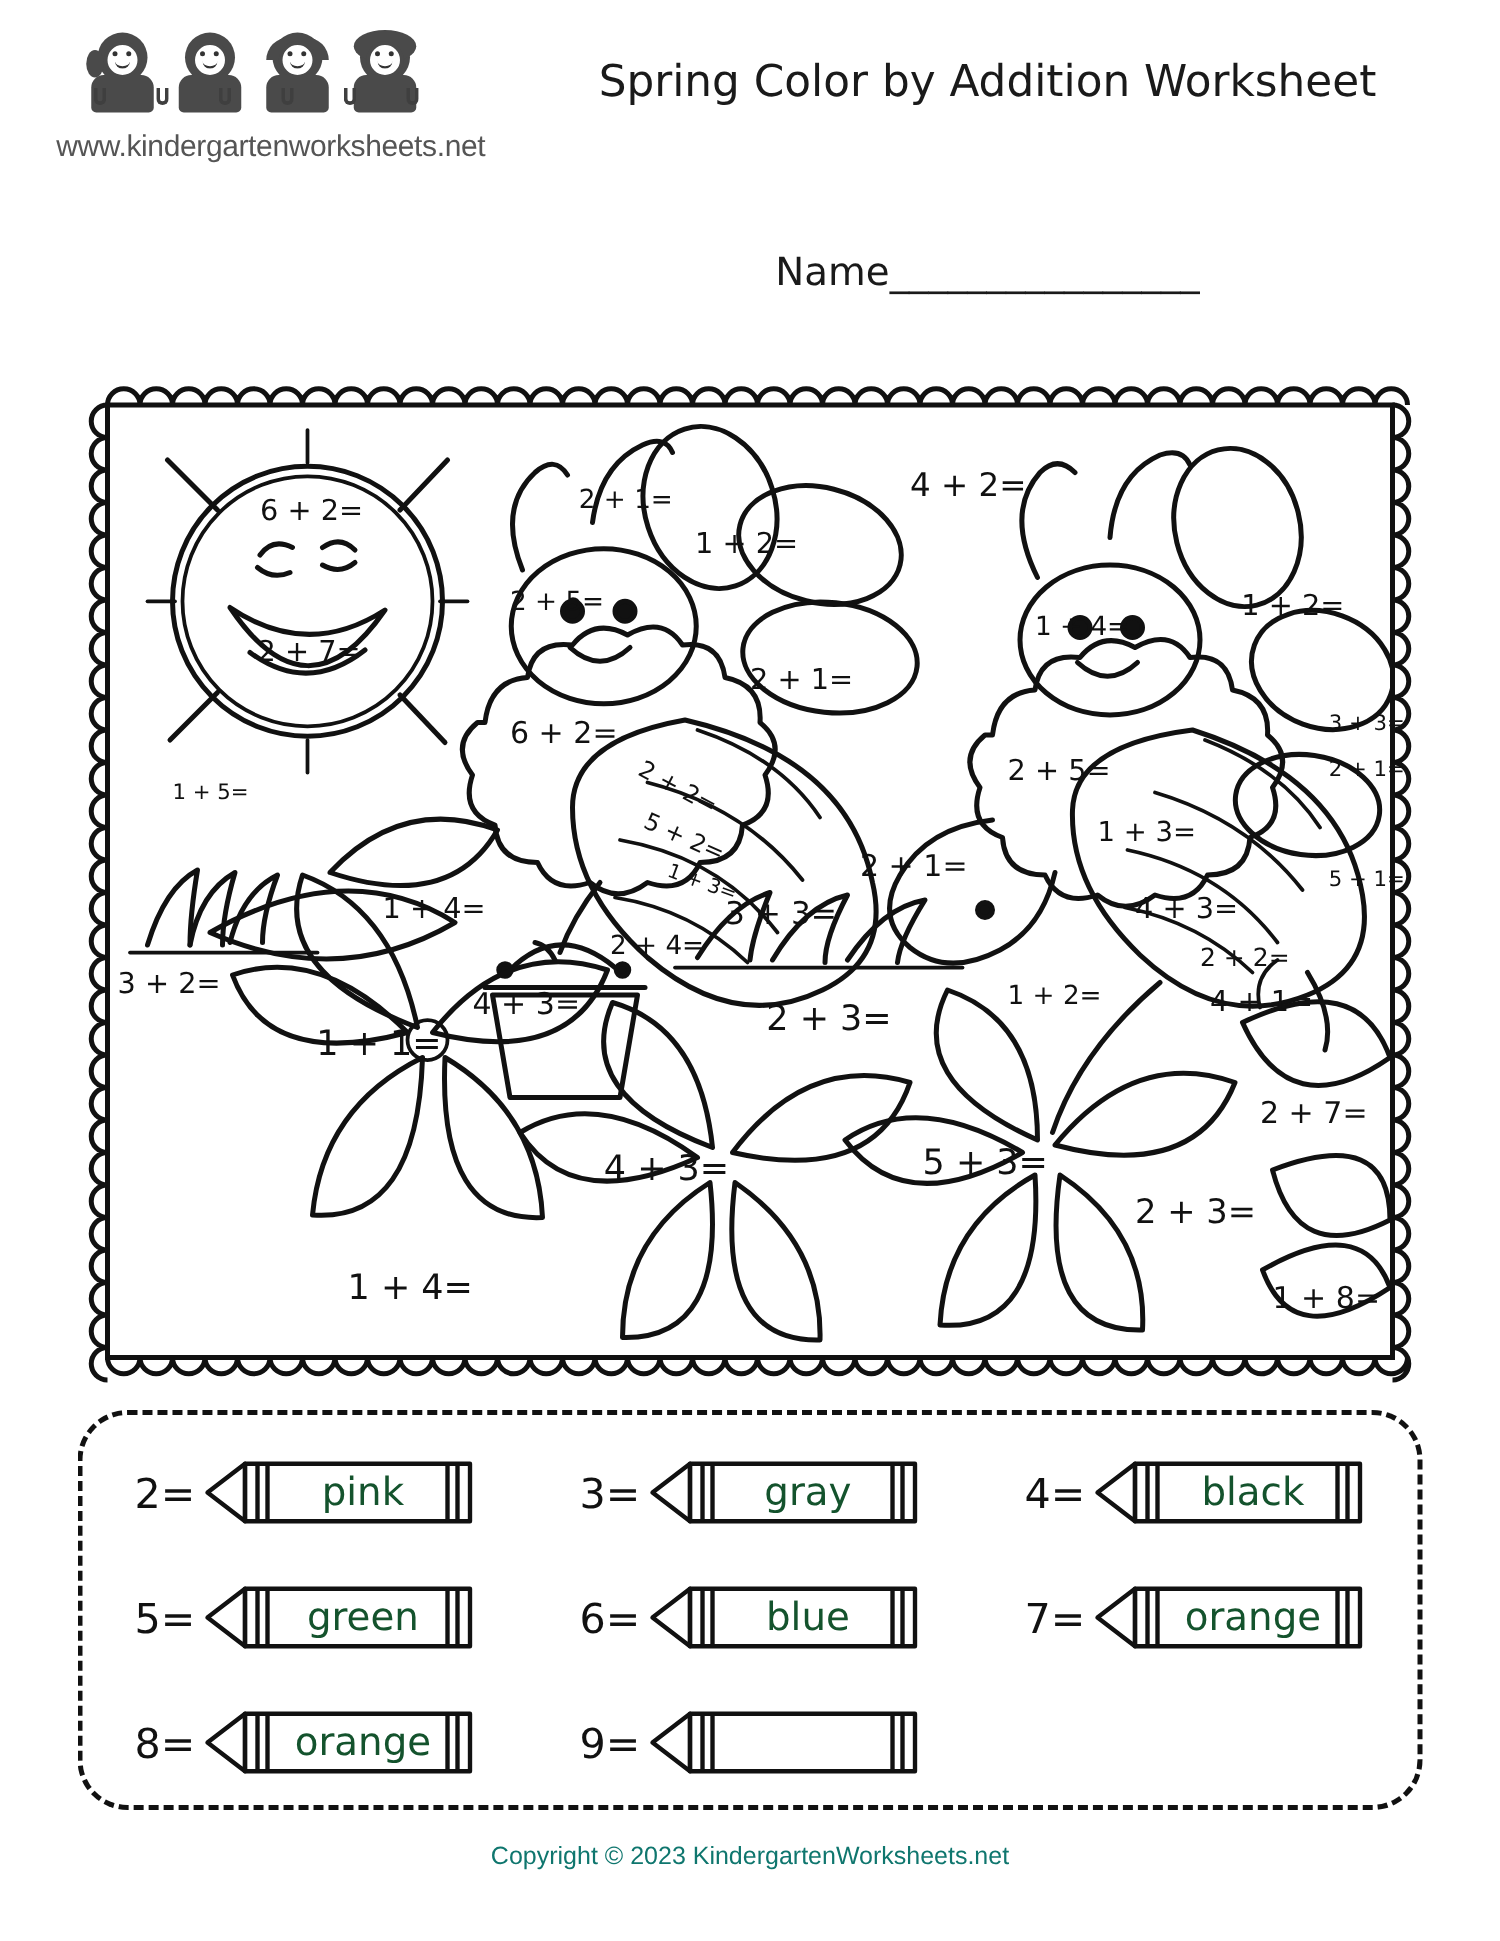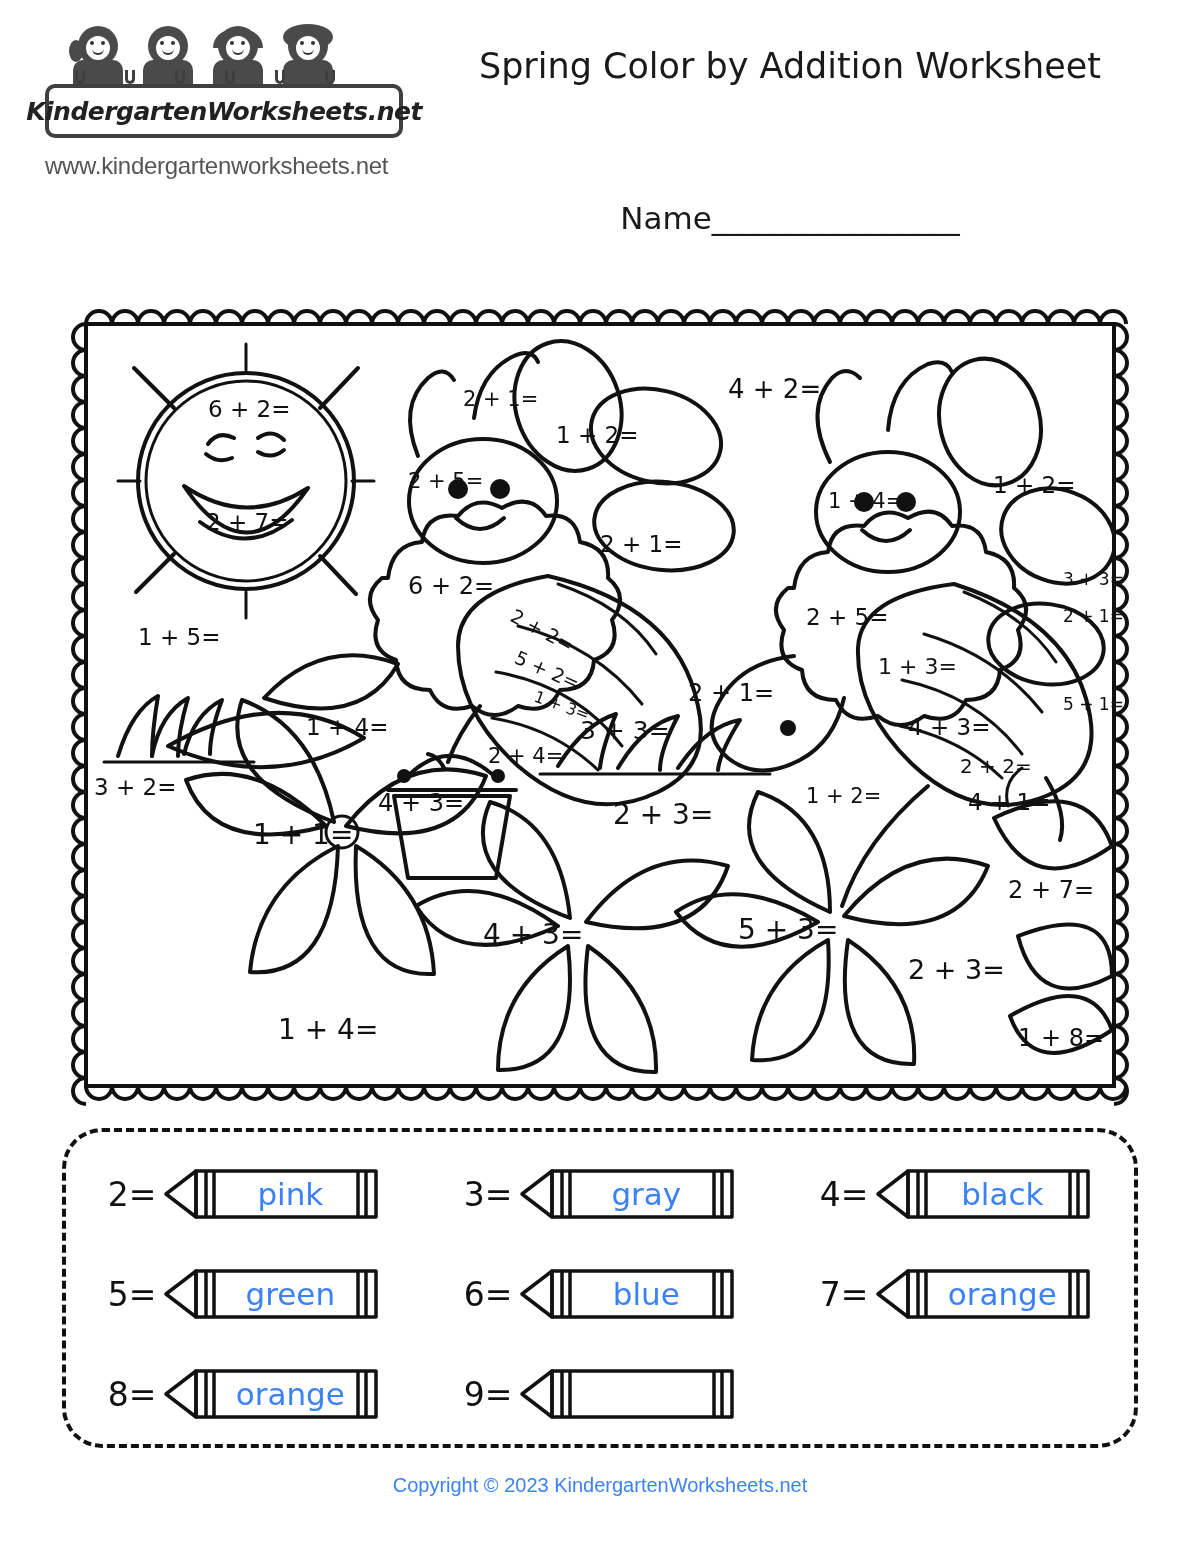--- a/index.html
+++ b/index.html
@@ -244,33 +244,33 @@
     position: absolute;
     left: 52px;
     top: 0;
     width: 152px;
     height: 62px;
     display: flex;
     align-items: center;
     justify-content: center;
     font-family: "DejaVu Sans", sans-serif;
     font-size: 31px;
-    color: #3b82f6;
+    color: #14532d;
   }
 
   
   .footer {
     position: absolute;
     left: 0;
     top: 1470px;
     width: 1200px;
     text-align: center;
     font-family: "Liberation Sans", sans-serif;
     font-size: 20px;
-    color: #3b82f6;
+    color: #0f766e;
     line-height: 1.5;
   }
 </style>
 </head>
 <body>
 
 <div class="header">
 
   <div class="logo-block">
     <div class="logo-kids">
@@ -302,23 +302,20 @@
       </div>
       <div class="kid kid4">
         <div class="head"></div>
           <div class="hair-extra"></div>
           <div class="face"></div>
         <div class="eye l"></div>
           <div class="eye r"></div>
           <div class="smile"></div>
           <div class="body"></div>
       </div>
-    </div>
-    <div class="logo-banner">
-      <div class="logo-text">KindergartenWorksheets.net</div>
     </div>
     <div class="logo-legs">
       <span style="left:10px"></span>
         <span style="left:60px"></span>
         <span style="left:110px"></span>
       <span style="left:160px"></span>
         <span style="left:210px"></span>
         <span style="left:260px"></span>
     </div>
     <div class="logo-url">www.kindergartenworksheets.net</div>
@@ -459,21 +456,21 @@
         <path d="M920 480 q-6 -24 14 -38" stroke-width="3"></path>
         <path d="M930 610 q94 -36 94 40 q-74 38 -94 -40 z"></path>
         <path d="M922 690 q80 -46 102 14 q-78 52 -102 -14 z"></path>
 
       </g>
     </svg>
 
     <div id="equation-layer">
         <div class="eq" style="left: 120px; top: 72px; font-size: 23px;">6 + 2=</div>
         <div class="eq" style="left: 118px; top: 185px; font-size: 23px;">2 + 7=</div>
-        <div class="eq" style="left: 50px; top: 300px; font-size: 23px;">1 + 5=</div>
+        <div class="eq" style="left: 50px; top: 300px; font-size: 17px;">1 + 5=</div>
         <div class="eq" style="left: 6px; top: 450px; font-size: 23px;">3 + 2=</div>
         <div class="eq" style="left: 218px; top: 390px; font-size: 23px;">1 + 4=</div>
         <div class="eq" style="left: 165px; top: 495px; font-size: 28px;">1 + 1=</div>
         <div class="eq" style="left: 190px; top: 690px; font-size: 28px;">1 + 4=</div>
         <div class="eq" style="left: 375px; top: 63px; font-size: 21px;">2 + 1=</div>
         <div class="eq" style="left: 468px; top: 98px; font-size: 23px;">1 + 2=</div>
         <div class="eq" style="left: 320px; top: 145px; font-size: 21px;">2 + 5=</div>
         <div class="eq" style="left: 512px; top: 207px; font-size: 23px;">2 + 1=</div>
         <div class="eq" style="left: 320px; top: 248px; font-size: 24px;">6 + 2=</div>
         <div class="eq" style="left: 420px; top: 295px; font-size: 19px; transform: rotate(28deg);">2 + 2=</div>

